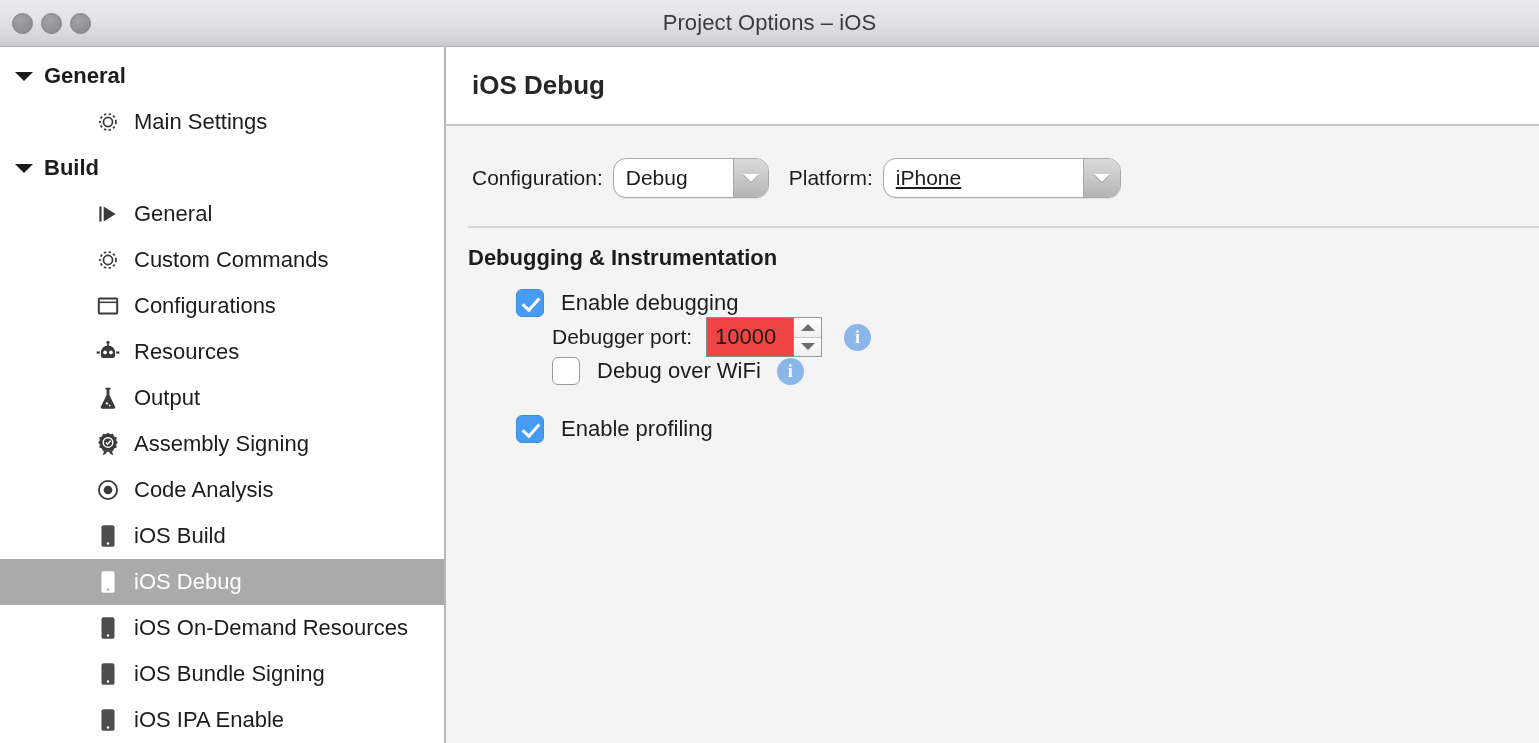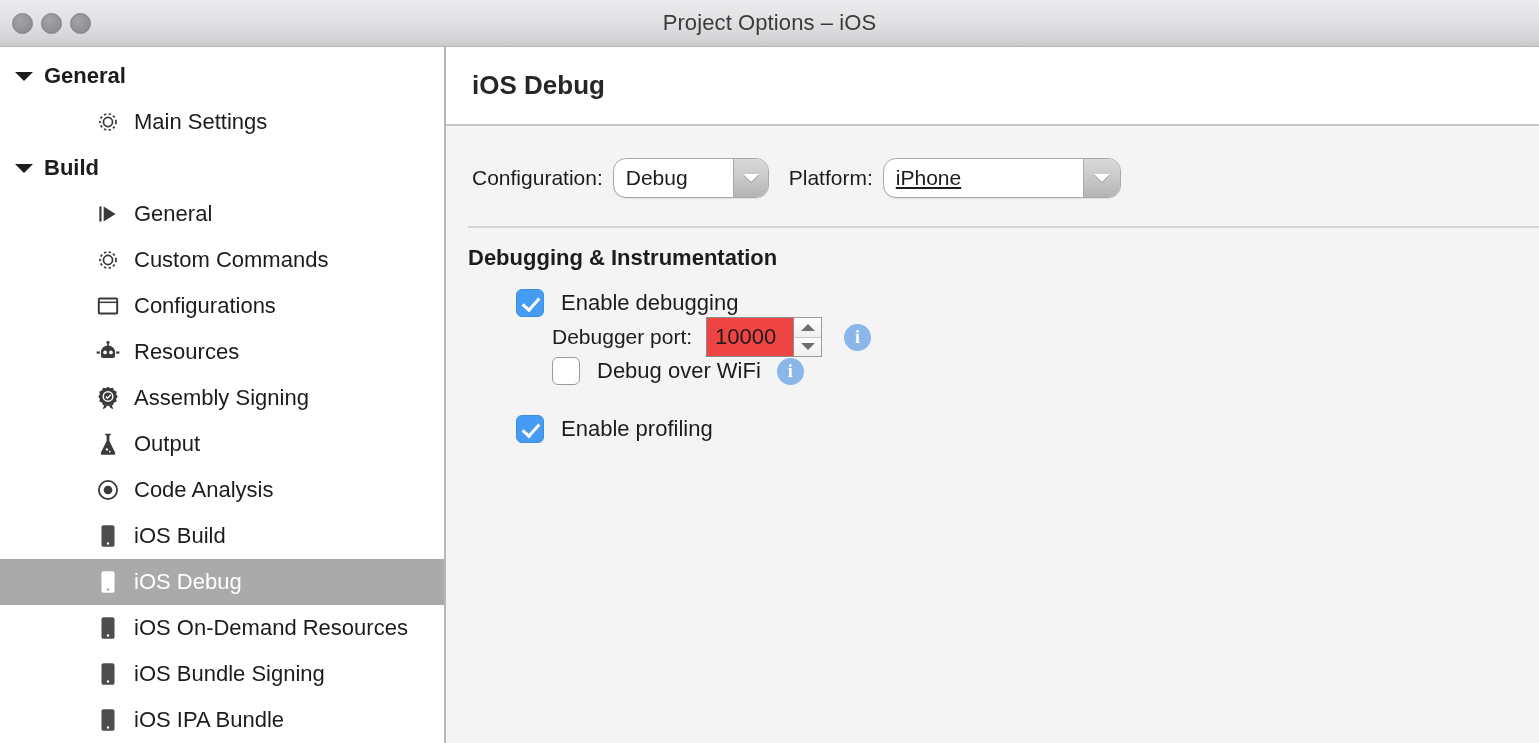--- a/index.html
+++ b/index.html
@@ -405,40 +405,40 @@
           <circle cx="9.3" cy="12.4" r="1.7" fill="#ffffff"></circle>
           <circle cx="14.7" cy="12.4" r="1.7" fill="#ffffff"></circle>
           <rect x="1.5" y="11.5" width="3" height="2" fill="#3a3a3a"></rect>
           <rect x="19.5" y="11.5" width="3" height="2" fill="#3a3a3a"></rect>
         </svg>
         <span class="nav-label">Resources</span>
       </div>
 
       <div class="nav-item">
         <svg class="nav-icon" viewBox="0 0 24 24">
+          <path d="M9.6 2.5 h4.8 v1.6 h-1.1 v5.2 L18.6 20 a1.4 1.4 0 0 1 -1.2 2 H6.6 a1.4 1.4 0 0 1 -1.2 -2 l5.3 -10.7 V4.1 H9.6 Z" fill="#3a3a3a"></path>
+          <circle cx="11" cy="17" r="1.1" fill="#ffffff"></circle>
+          <circle cx="13.6" cy="19" r="0.8" fill="#ffffff"></circle>
+        </svg>
+        <span class="nav-label">Output</span>
+      </div>
+
+      <div class="nav-item">
+        <svg class="nav-icon" viewBox="0 0 24 24">
           <path d="M12 1.6 l2.1 1.5 2.5-.5 1 2.4 2.4 1 -.5 2.5 1.5 2.1 -1.5 2.1 .5 2.5 -2.4 1 -1 2.4 -2.5-.5 -2.1 1.5 -2.1-1.5 -2.5 .5 -1-2.4 -2.4-1 .5-2.5 -1.5-2.1 1.5-2.1 -.5-2.5 2.4-1 1-2.4 2.5 .5 Z" fill="#3a3a3a"></path>
           <circle cx="12" cy="10.6" r="4.4" fill="none" stroke="#ffffff" stroke-width="1.3"></circle>
           <path d="M10 10.6 l1.5 1.6 3-3.2" fill="none" stroke="#ffffff" stroke-width="1.3"></path>
           <path d="M8.7 17.5 L7.2 22.4 L10 20.9 L11.2 18.8 Z" fill="#3a3a3a"></path>
           <path d="M15.3 17.5 L16.8 22.4 L14 20.9 L12.8 18.8 Z" fill="#3a3a3a"></path>
         </svg>
         <span class="nav-label">Assembly Signing</span>
       </div>
 
       <div class="nav-item">
         <svg class="nav-icon" viewBox="0 0 24 24">
-          <path d="M9.6 2.5 h4.8 v1.6 h-1.1 v5.2 L18.6 20 a1.4 1.4 0 0 1 -1.2 2 H6.6 a1.4 1.4 0 0 1 -1.2 -2 l5.3 -10.7 V4.1 H9.6 Z" fill="#3a3a3a"></path>
-          <circle cx="11" cy="17" r="1.1" fill="#ffffff"></circle>
-          <circle cx="13.6" cy="19" r="0.8" fill="#ffffff"></circle>
-        </svg>
-        <span class="nav-label">Output</span>
-      </div>
-
-      <div class="nav-item">
-        <svg class="nav-icon" viewBox="0 0 24 24">
           <circle cx="12" cy="12" r="8.4" fill="none" stroke="#3a3a3a" stroke-width="1.7"></circle>
           <circle cx="12" cy="12" r="4" fill="#3a3a3a"></circle>
         </svg>
         <span class="nav-label">Code Analysis</span>
       </div>
 
       <div class="nav-item">
         <svg class="nav-icon" viewBox="0 0 24 24">
           <rect x="6" y="2" width="12" height="20" rx="2" fill="#4d4d4d"></rect>
           <circle cx="12" cy="18.9" r="1.1" fill="#ffffff"></circle>
@@ -468,21 +468,21 @@
           <circle cx="12" cy="18.9" r="1.1" fill="#ffffff"></circle>
         </svg>
         <span class="nav-label">iOS Bundle Signing</span>
       </div>
 
       <div class="nav-item">
         <svg class="nav-icon" viewBox="0 0 24 24">
           <rect x="6" y="2" width="12" height="20" rx="2" fill="#4d4d4d"></rect>
           <circle cx="12" cy="18.9" r="1.1" fill="#ffffff"></circle>
         </svg>
-        <span class="nav-label">iOS IPA Bundle</span>
+        <span class="nav-label">iOS IPA Enable</span>
       </div>
 
     </div>
 
     <div class="content">
 
       <div class="content-header">
         <div class="content-title">iOS Debug</div>
       </div>
 

